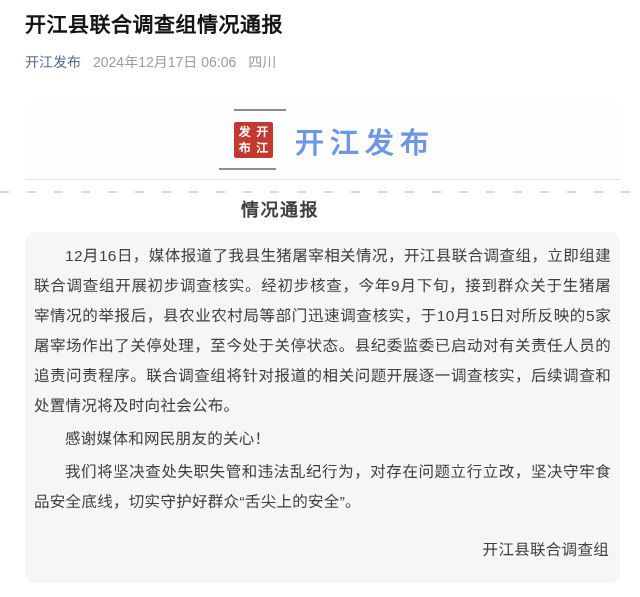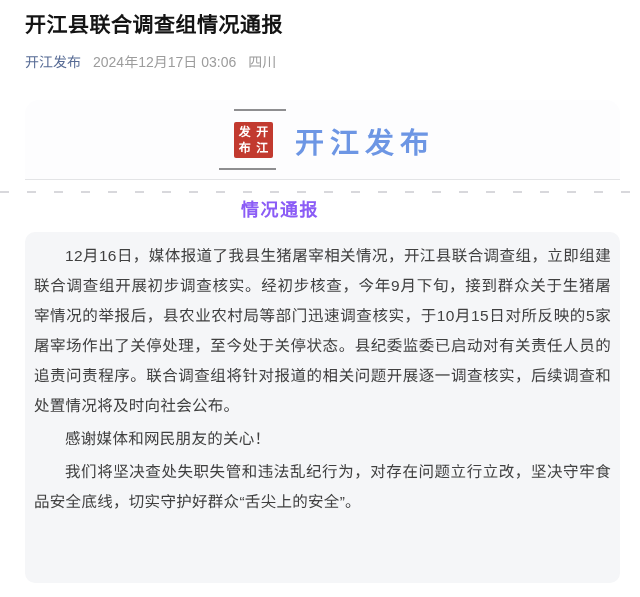--- a/index.html
+++ b/index.html
@@ -115,21 +115,21 @@
 
   
   .notice-heading {
     position: absolute;
     left: 0;
     top: 199px;
     width: 560px;
     text-align: center;
     font-size: 18px;
     font-weight: bold;
-    color: #8b5cf6;
+    color: #404040;
     letter-spacing: 1.5px;
     line-height: 23px;
   }
 
   
   .notice-body {
     position: absolute;
     left: 25px;
     top: 232px;
     width: 595px;
@@ -160,21 +160,21 @@
 </style>
 </head>
 <body>
 
 <div class="page">
 
   <h1 class="article-title">开江县联合调查组情况通报</h1>
 
   <div class="byline">
     <span class="account-link">开江发布</span>
-    <span class="publish-time">2024年12月17日 03:06</span>
+    <span class="publish-time">2024年12月17日 06:06</span>
     <span class="region-label">四川</span>
   </div>
 
   <div class="banner">
     <div class="logo-group">
       <div class="seal-wrap">
         <div class="seal-line-top"></div>
         <div class="seal">
           <span>发</span>
           <span>开</span>
@@ -189,16 +189,17 @@
 
   <div class="dashed-divider"></div>
 
   <div class="notice-heading">情况通报</div>
 
   <div class="notice-body">
     <p>12月16日，媒体报道了我县生猪屠宰相关情况，开江县联合调查组，立即组建联合调查组开展初步调查核实。经初步核查，今年9月下旬，接到群众关于生猪屠宰情况的举报后，县农业农村局等部门迅速调查核实，于10月15日对所反映的5家屠宰场作出了关停处理，至今处于关停状态。县纪委监委已启动对有关责任人员的追责问责程序。联合调查组将针对报道的相关问题开展逐一调查核实，后续调查和处置情况将及时向社会公布。</p>
     <p>感谢媒体和网民朋友的关心！</p>
     <p>我们将坚决查处失职失管和违法乱纪行为，对存在问题立行立改，坚决守牢食品安全底线，切实守护好群众“舌尖上的安全”。</p>
     <div class="signature-block">
+      <div>开江县联合调查组</div>
     </div>
   </div>
 
 </div>
 
 </body></html>

